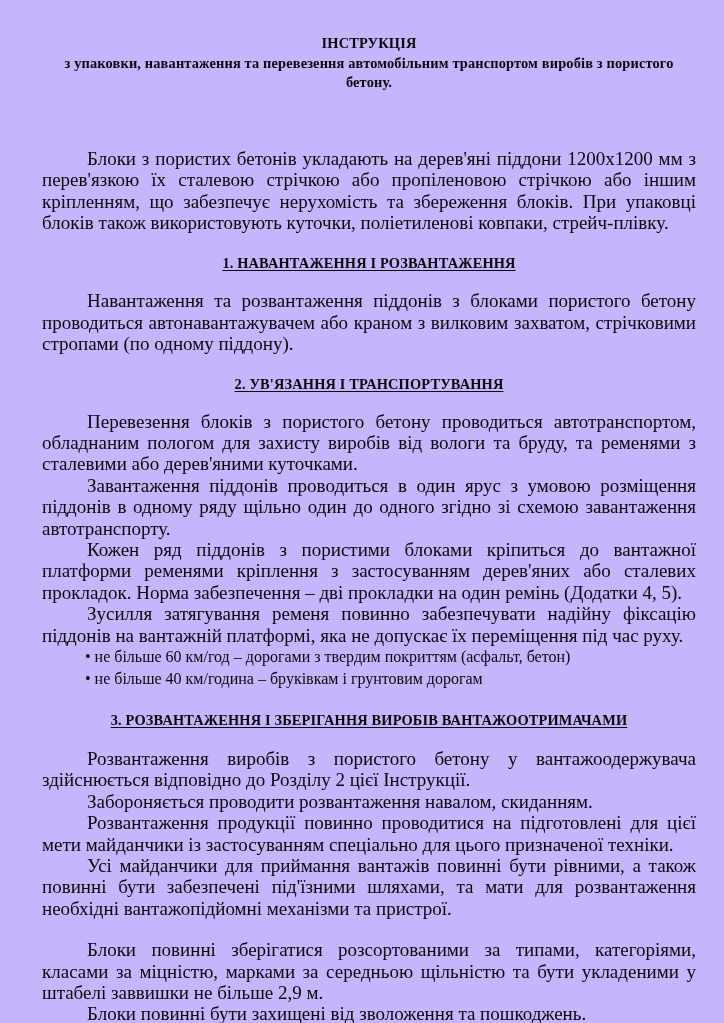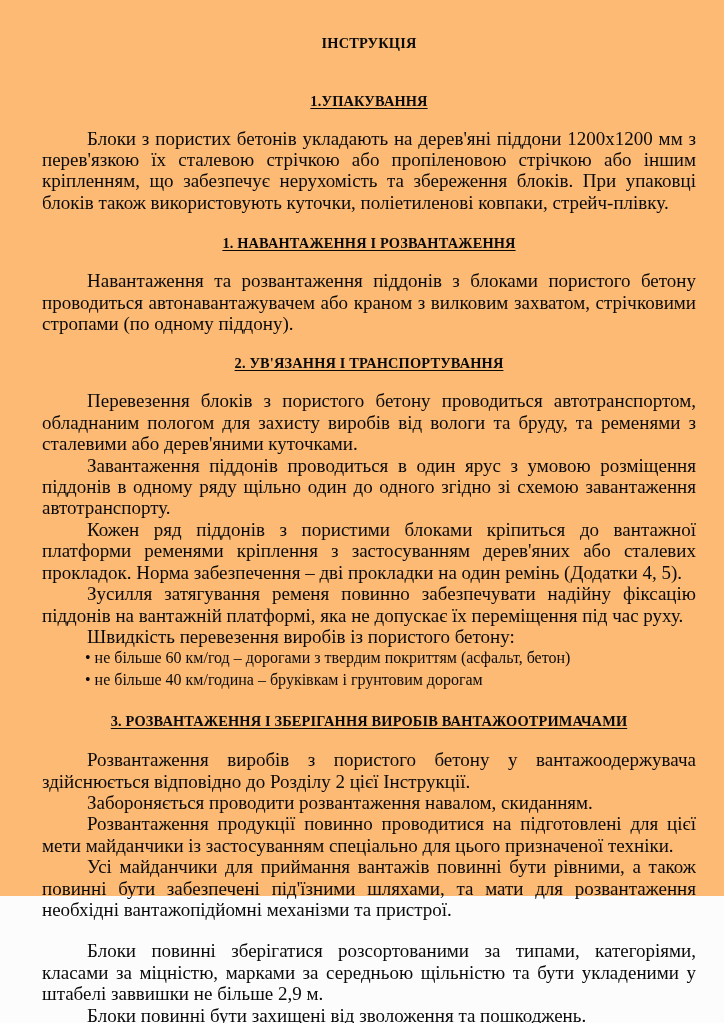--- a/index.html
+++ b/index.html
@@ -11,23 +11,23 @@
     width: 724px;
     height: 1023px;
     background: #fcfcfd;
     font-family: "Liberation Serif", "DejaVu Serif", serif;
     color: #0a0a0a;
     overflow: hidden;
   }
   .page {
     box-sizing: border-box;
     width: 724px;
-    height: 896px;
+    height: 1023px;
     padding: 34px 28px 0 42px;
-    background: #fdba74;
+    background: #c4b5fd;
   }
 
   
   .doc-title {
     text-align: center;
     font-weight: bold;
     font-size: 14.4px;
     line-height: 19.6px;
     letter-spacing: 0.15px;
     margin: 0;
@@ -85,27 +85,25 @@
   .gap-blank-par   { height: 20px; }
   .gap-to-last     { height: 36px; }
 </style>
 </head>
 <body>
 
 <div class="page">
 
   <div class="doc-title">
     <span class="title-main">ІНСТРУКЦІЯ</span>
+    <span class="title-sub">з упаковки, навантаження та перевезення автомобільним транспортом виробів з пористого бетону.</span>
   </div>
 
   <div class="gap-title-to-s1"></div>
 
-  <div class="section-heading">
-    <span>1.УПАКУВАННЯ</span>
-  </div>
   <div class="gap-s1-to-p"></div>
   <p class="body-par">Блоки з пористих бетонів укладають на дерев'яні піддони 1200х1200 мм з перев'язкою їх сталевою стрічкою або пропіленовою стрічкою або іншим кріпленням, що забезпечує нерухомість та збереження блоків. При упаковці блоків також використовують куточки, поліетиленові ковпаки, стрейч-плівку.</p>
 
   <div class="gap-p-to-s2"></div>
 
   <div class="section-heading">
     <span>1. НАВАНТАЖЕННЯ І РОЗВАНТАЖЕННЯ</span>
   </div>
   <div class="gap-s2-to-p"></div>
   <p class="body-par">Навантаження та розвантаження піддонів з блоками пористого бетону проводиться автонавантажувачем або краном з вилковим захватом, стрічковими стропами (по одному піддону).</p>
@@ -113,21 +111,20 @@
   <div class="gap-p-to-s3"></div>
 
   <div class="section-heading">
     <span>2. УВ'ЯЗАННЯ І ТРАНСПОРТУВАННЯ</span>
   </div>
   <div class="gap-s3-to-p"></div>
   <p class="body-par">Перевезення блоків з пористого бетону проводиться автотранспортом, обладнаним пологом для захисту виробів від вологи та бруду, та ременями з сталевими або дерев'яними куточками.</p>
   <p class="body-par">Завантаження піддонів проводиться в один ярус з умовою розміщення піддонів в одному ряду щільно один до одного згідно зі схемою завантаження автотранспорту.</p>
   <p class="body-par">Кожен ряд піддонів з пористими блоками кріпиться до вантажної платформи ременями кріплення з застосуванням дерев'яних або сталевих прокладок. Норма забезпечення – дві прокладки на один ремінь (Додатки 4, 5).</p>
   <p class="body-par">Зусилля затягування ременя повинно забезпечувати надійну фіксацію піддонів на вантажній платформі, яка не допускає їх переміщення під час руху.</p>
-  <p class="body-par">Швидкість перевезення виробів із пористого бетону:</p>
   <p class="bullet-line">• не більше 60 км/год – дорогами з твердим покриттям (асфальт, бетон)</p>
   <p class="bullet-line">• не більше 40 км/година – бруківкам і грунтовим дорогам</p>
 
   <div class="gap-bullets-to-s4"></div>
 
   <div class="section-heading">
     <span>3. РОЗВАНТАЖЕННЯ І ЗБЕРІГАННЯ ВИРОБІВ ВАНТАЖООТРИМАЧАМИ</span>
   </div>
   <div class="gap-s4-to-p"></div>
   <p class="body-par">Розвантаження виробів з пористого бетону у вантажоодержувача здійснюється відповідно до Розділу 2 цієї Інструкції.</p>

